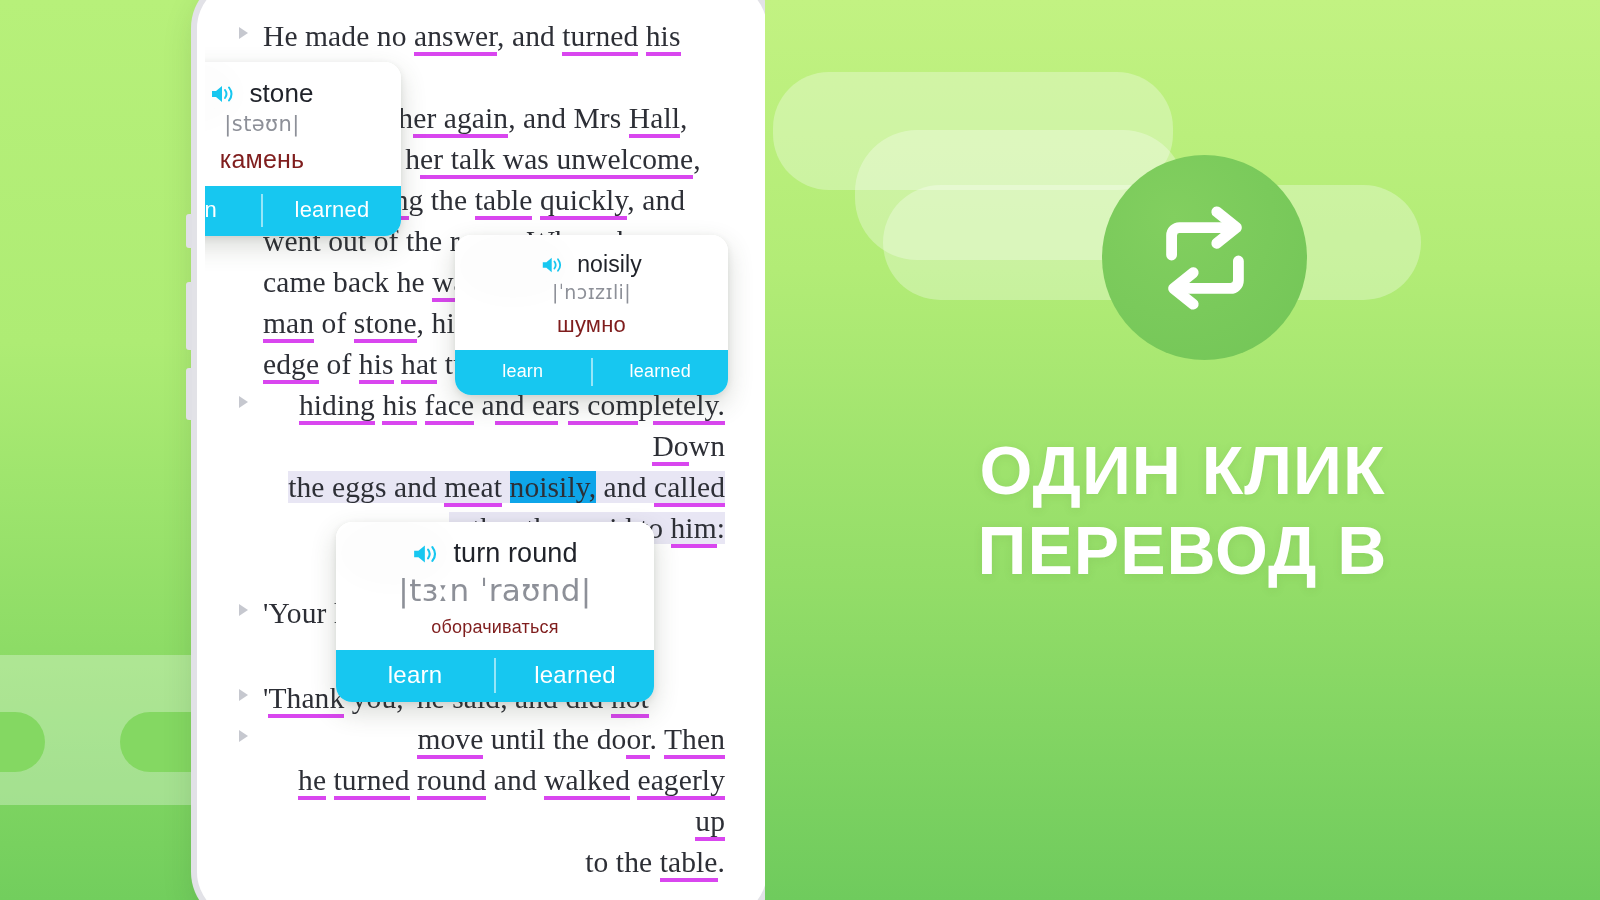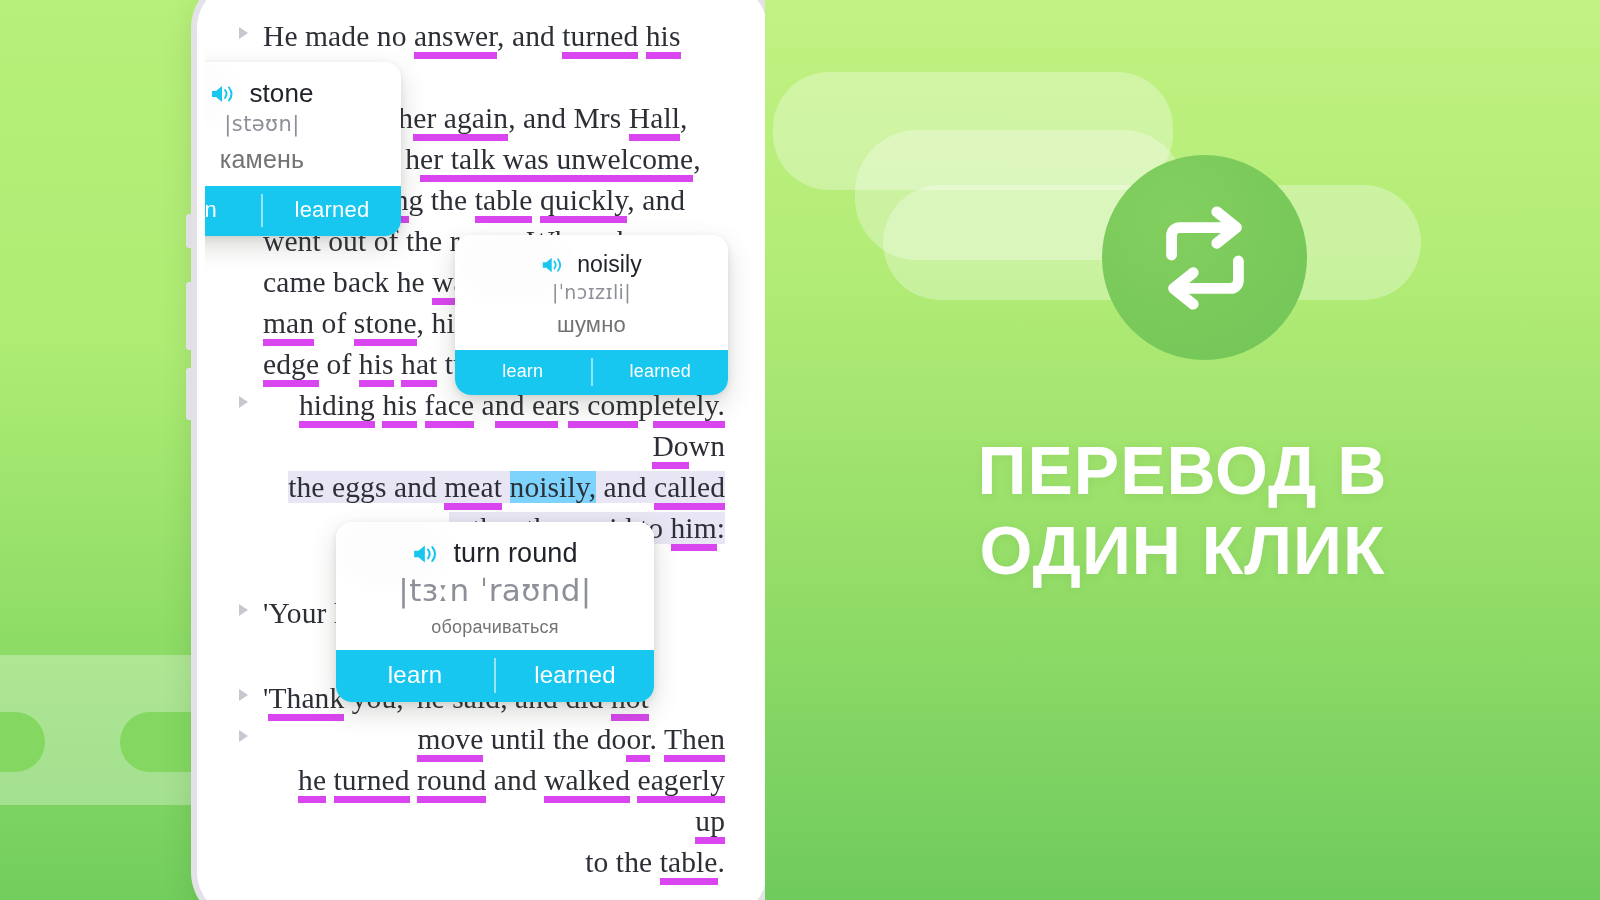--- a/index.html
+++ b/index.html
@@ -74,23 +74,23 @@
     margin-bottom:0;
   }
   .para + .para { margin-top:0;text-align:right; }
   .para .marker{
     position:absolute; left:-24px; top:11px;
     width:0; height:0;
     border-left:9px solid #c6c8cf;
     border-top:6px solid transparent;
     border-bottom:6px solid transparent;
   }
-  .u{ border-bottom:7px solid #d946ef; }
+  .u{ border-bottom:4px solid #d946ef; }
   .sel{ background:#e8e6f4; }
-  .sel-strong{ background:#7dd3fc; }
+  .sel-strong{ background:#0ea5e9; }
   .gap-sm{ height:44px; }
 
   
   .popup{
     position:absolute;
     background:#ffffff;
     border-radius:16px;
     box-shadow:0 10px 26px rgba(60,70,50,.20), 0 2px 6px rgba(60,70,50,.10);
     overflow:visible;
     z-index:30;
@@ -118,21 +118,21 @@
     font-size:26px; color:#20232a; font-weight:400;
     letter-spacing:.1px;
   }
   .ipa{
     position:relative;
     font-size:21px; color:#8d9098; margin-top:3px; letter-spacing:.4px;
     font-family:"DejaVu Sans", sans-serif;
   }
   .tr{
     position:relative;
-    font-size:25px; color:#737373; margin-top:9px; letter-spacing:.2px;
+    font-size:25px; color:#7f1d1d; margin-top:9px; letter-spacing:.2px;
   }
   .popup-actions{
     display:flex; background:#17c7f0;
     border-radius:0 0 16px 16px; overflow:hidden;
     position:relative;
   }
   .act{
     flex:1; text-align:center; color:#ffffff;
     font-size:22px; padding:11px 6px 13px 6px; letter-spacing:.2px;
     white-space:nowrap;
@@ -318,16 +318,16 @@
   <div class="icon-circle">
     <svg width="118" height="112" viewBox="0 0 120 114">
       <path d="M26 54 V34 a8 8 0 0 1 8-8 H88" stroke="#ffffff" stroke-width="11" fill="none" stroke-linecap="round" stroke-linejoin="round"></path>
       <path d="M72 10 L92 26 L72 42" stroke="#ffffff" stroke-width="11" fill="none" stroke-linecap="round" stroke-linejoin="round"></path>
       <path d="M94 60 V80 a8 8 0 0 1 -8 8 H32" stroke="#ffffff" stroke-width="11" fill="none" stroke-linecap="round" stroke-linejoin="round"></path>
       <path d="M48 72 L28 88 L48 104" stroke="#ffffff" stroke-width="11" fill="none" stroke-linecap="round" stroke-linejoin="round"></path>
     </svg>
   </div>
 
   <div class="headline">
+    <div>ОДИН КЛИК</div>
     <div>ПЕРЕВОД В</div>
-    <div>ОДИН КЛИК</div>
   </div>
 </div>
 
 </body></html>

